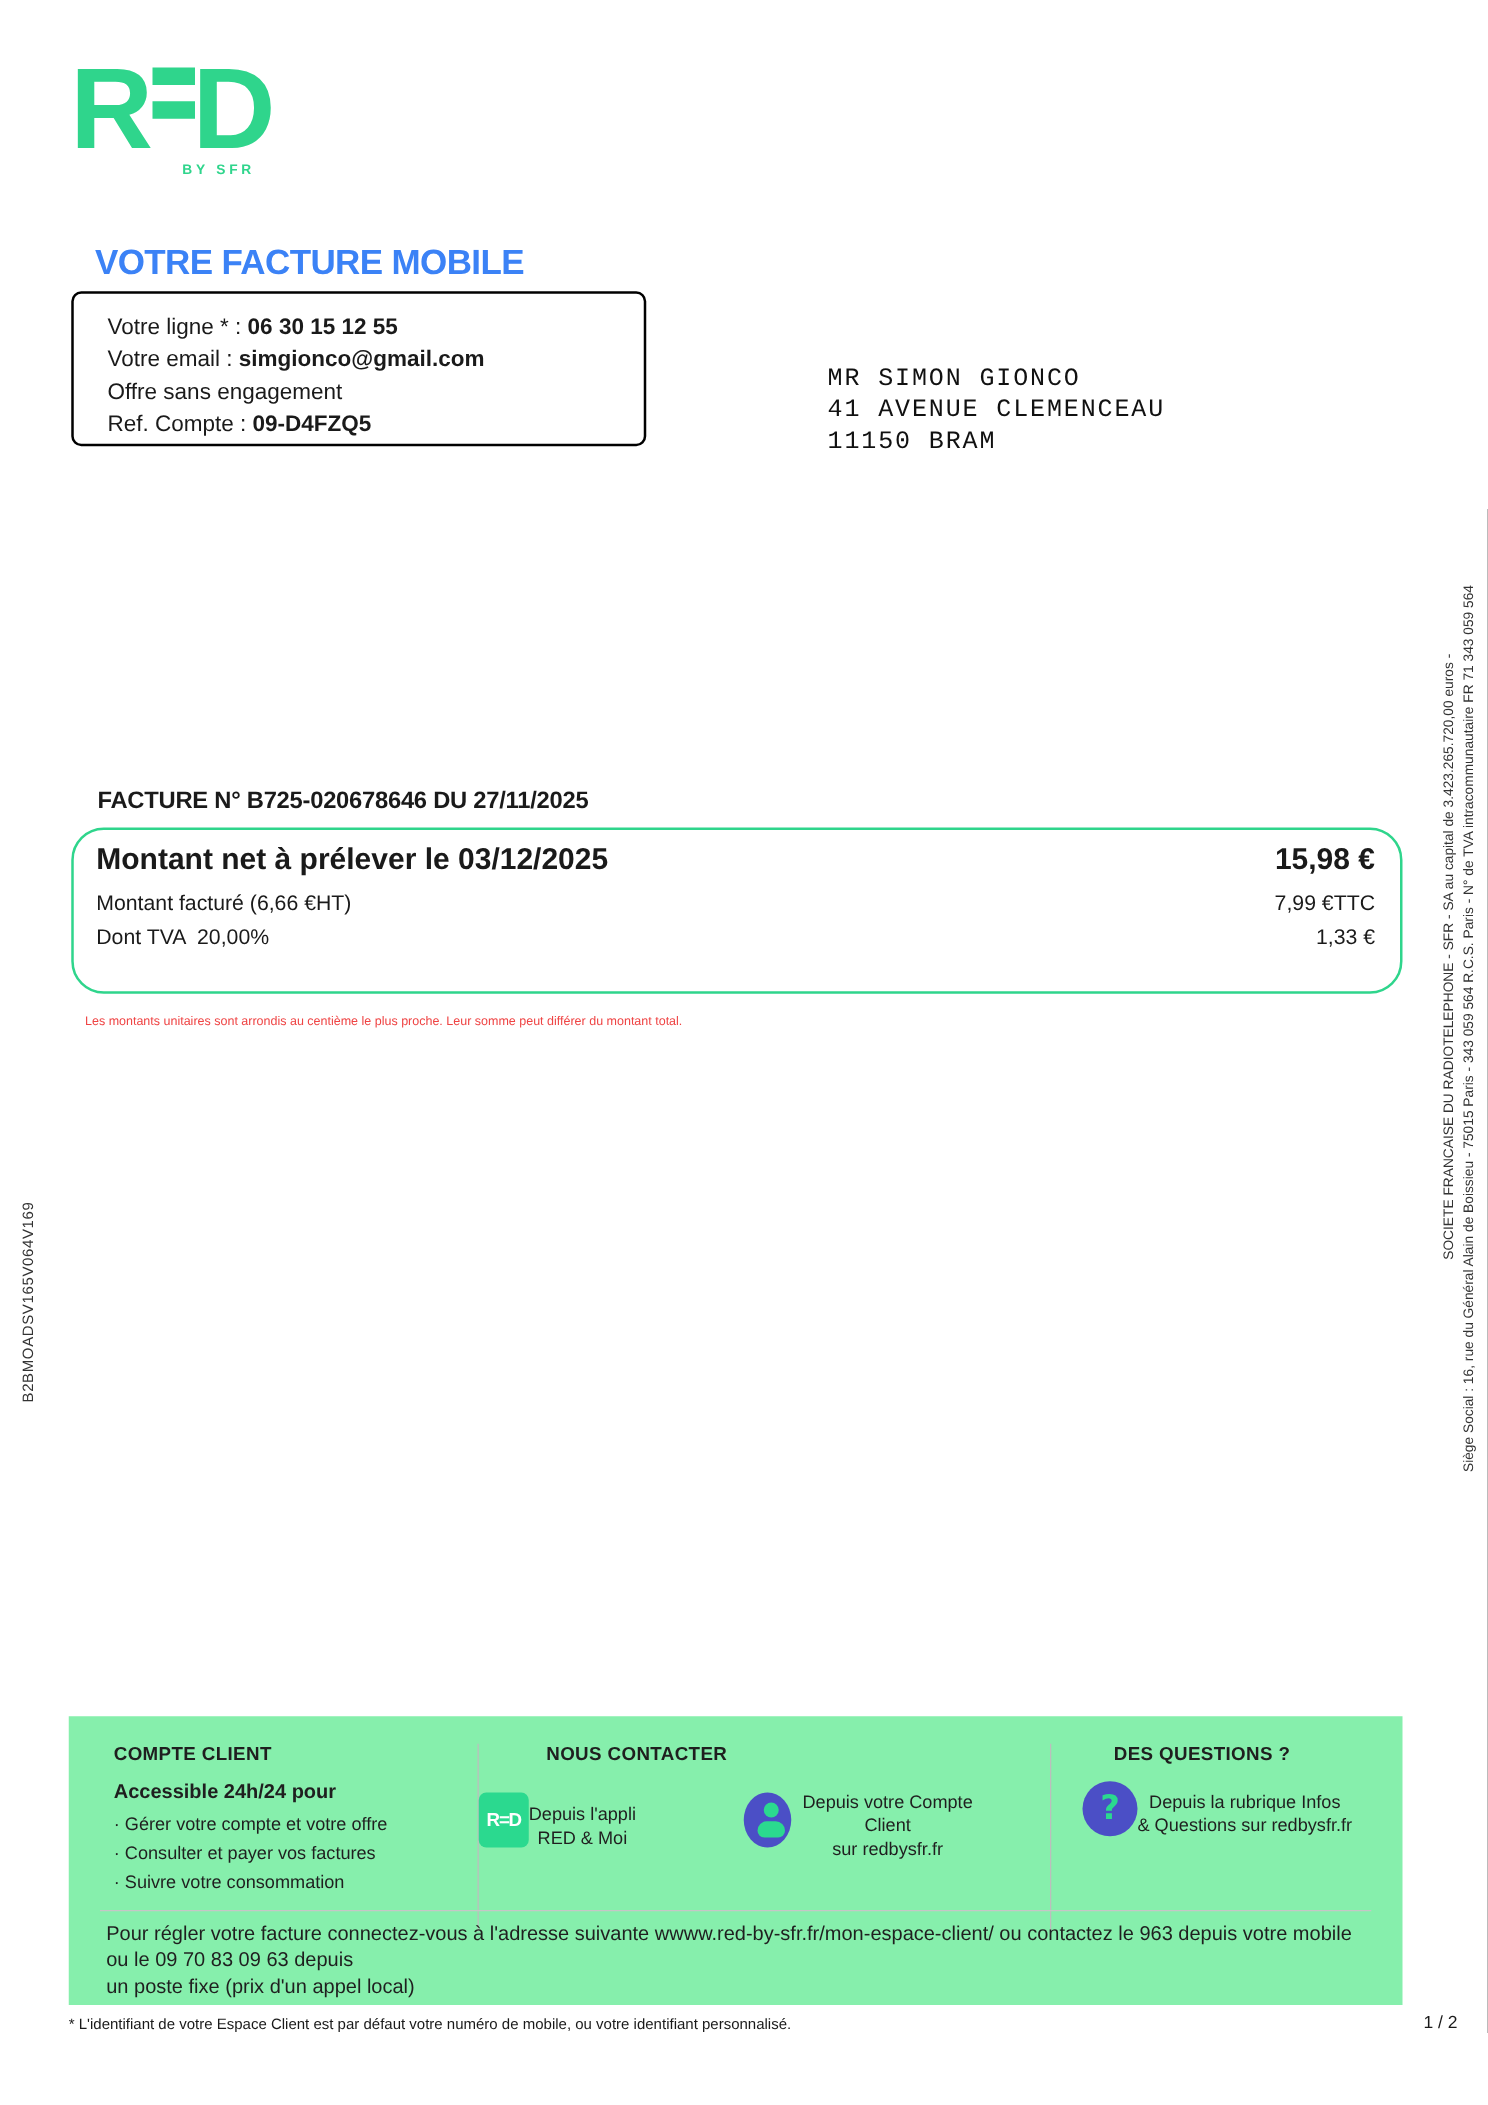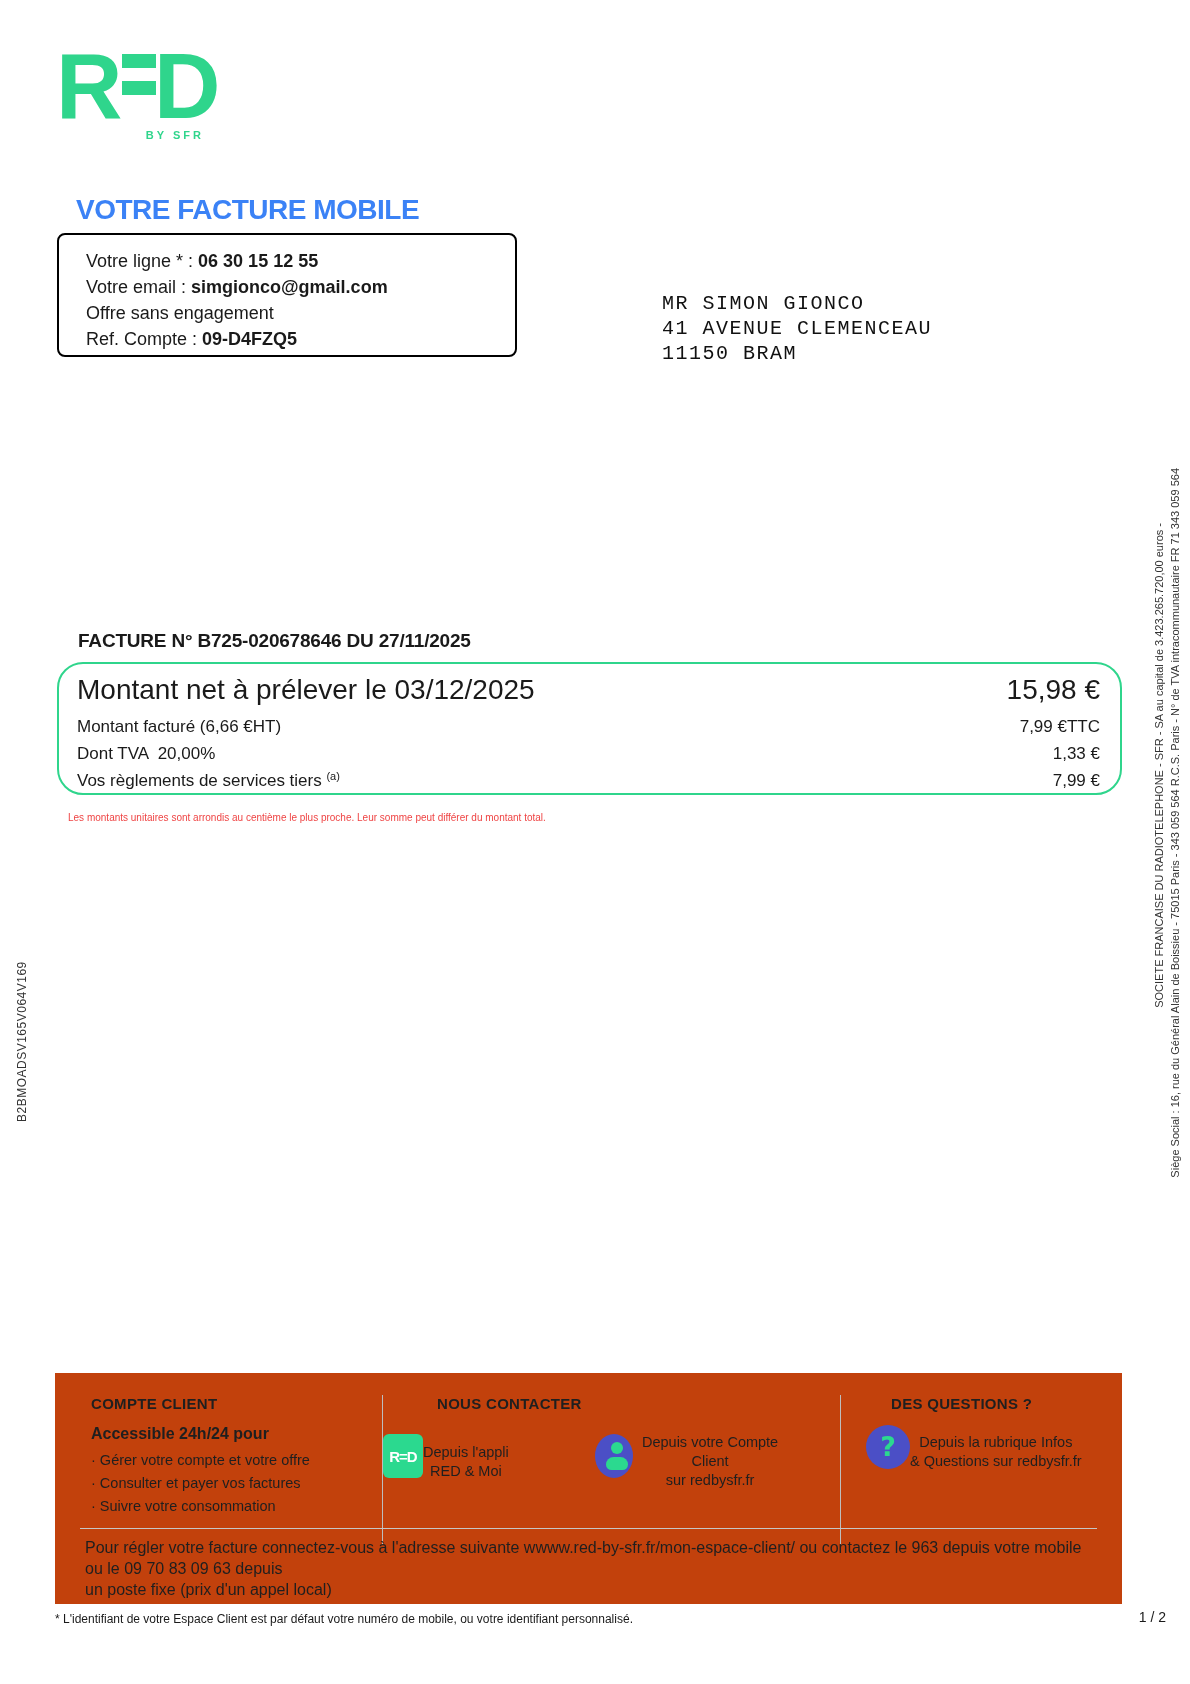--- a/index.html
+++ b/index.html
@@ -40,21 +40,21 @@
     font-size:19px;font-weight:bold;letter-spacing:-0.2px;
   }
 
   
   .summary-box{
     position:absolute;left:57px;top:662px;width:1065px;height:133px;
     border:2.5px solid #2FD58C;border-radius:26px;box-sizing:border-box;
     padding:10px 20px 0 18px;background:#fff;
   }
   .sum-title-row{display:flex;justify-content:space-between;align-items:baseline;margin-bottom:7px;}
-  .sum-title,.sum-total{font-size:28px;font-weight:normal;}
+  .sum-title,.sum-total{font-size:24px;font-weight:bold;}
   .sum-row{display:flex;justify-content:space-between;font-size:17px;line-height:27px;}
   .ws{white-space:pre-wrap;}
   .sup-a{font-size:11px;position:relative;top:-6px;}
 
   .rounding-note{position:absolute;left:68px;top:812px;font-size:10px;color:#ef4444;}
 
   
   .vert-left{
     position:absolute;left:15px;top:1122px;
     transform:rotate(-90deg);transform-origin:0 0;
@@ -64,21 +64,21 @@
     position:absolute;left:1151px;top:1253px;
     transform:rotate(-90deg);transform-origin:0 0;
     width:785px;font-size:11px;line-height:16px;white-space:nowrap;color:#333;
   }
   .vr1{text-align:right;padding-right:55px;}
   .vr2{text-align:right;}
 
   
   .info-panel{
     position:absolute;left:55px;top:1373px;width:1067px;height:231px;
-    background:#c2410c;color:#1f1f1f;
+    background:#86efac;color:#1f1f1f;
   }
   .cols{display:flex;padding-top:22px;height:150px;}
   .col{box-sizing:border-box;height:100%;}
   .col1{width:328px;padding-left:36px;border-right:1px solid #bdbdbd;}
   .col2{width:458px;padding-left:54px;border-right:1px solid #bdbdbd;}
   .col3{flex:1;padding-left:50px;}
   .col-title{font-size:15px;font-weight:bold;letter-spacing:0.3px;}
   .col-sub{margin-top:13px;font-weight:bold;font-size:16px;}
   .bullets{margin-top:6px;}
   .bullet{font-size:14.5px;line-height:23px;}
@@ -144,24 +144,20 @@
       <span class="sum-title">Montant net à prélever le 03/12/2025</span>
       <span class="sum-total">15,98 €</span>
     </div>
     <div class="sum-row">
       <span class="ws">Montant facturé (6,66 €HT)</span>
       <span>7,99 €TTC</span>
     </div>
     <div class="sum-row">
       <span class="ws">Dont TVA  20,00%</span>
       <span>1,33 €</span>
-    </div>
-    <div class="sum-row">
-      <span><span class="ws">Vos règlements de services tiers </span><span class="sup-a">(a)</span></span>
-      <span>7,99 €</span>
     </div>
   </div>
 
   <div class="rounding-note">Les montants unitaires sont arrondis au centième le plus proche. Leur somme peut différer du montant total.</div>
 
   <div class="vert-left">B2BMOADSV165V064V169</div>
   <div class="vert-right">
     <div class="vr1">SOCIETE FRANCAISE DU RADIOTELEPHONE - SFR - SA au capital de 3.423.265.720,00 euros -</div>
     <div class="vr2">Siège Social : 16, rue du Général Alain de Boissieu - 75015 Paris - 343 059 564 R.C.S. Paris - N° de TVA intracommunautaire FR 71 343 059 564</div>
   </div>

